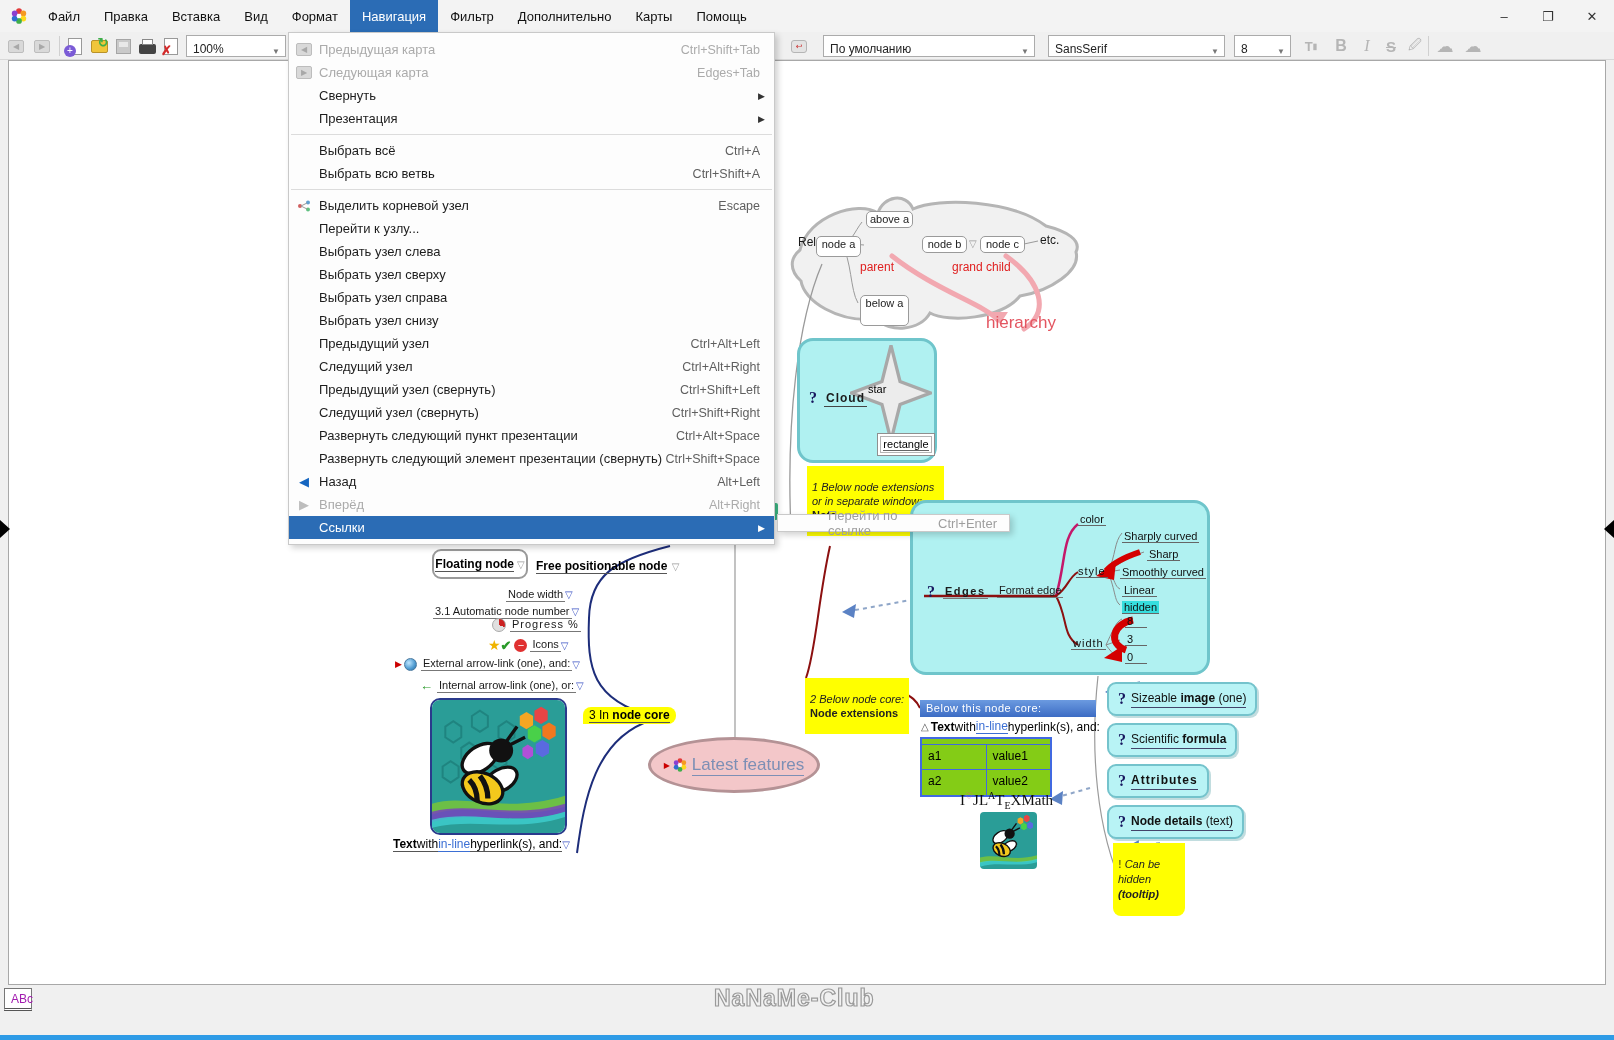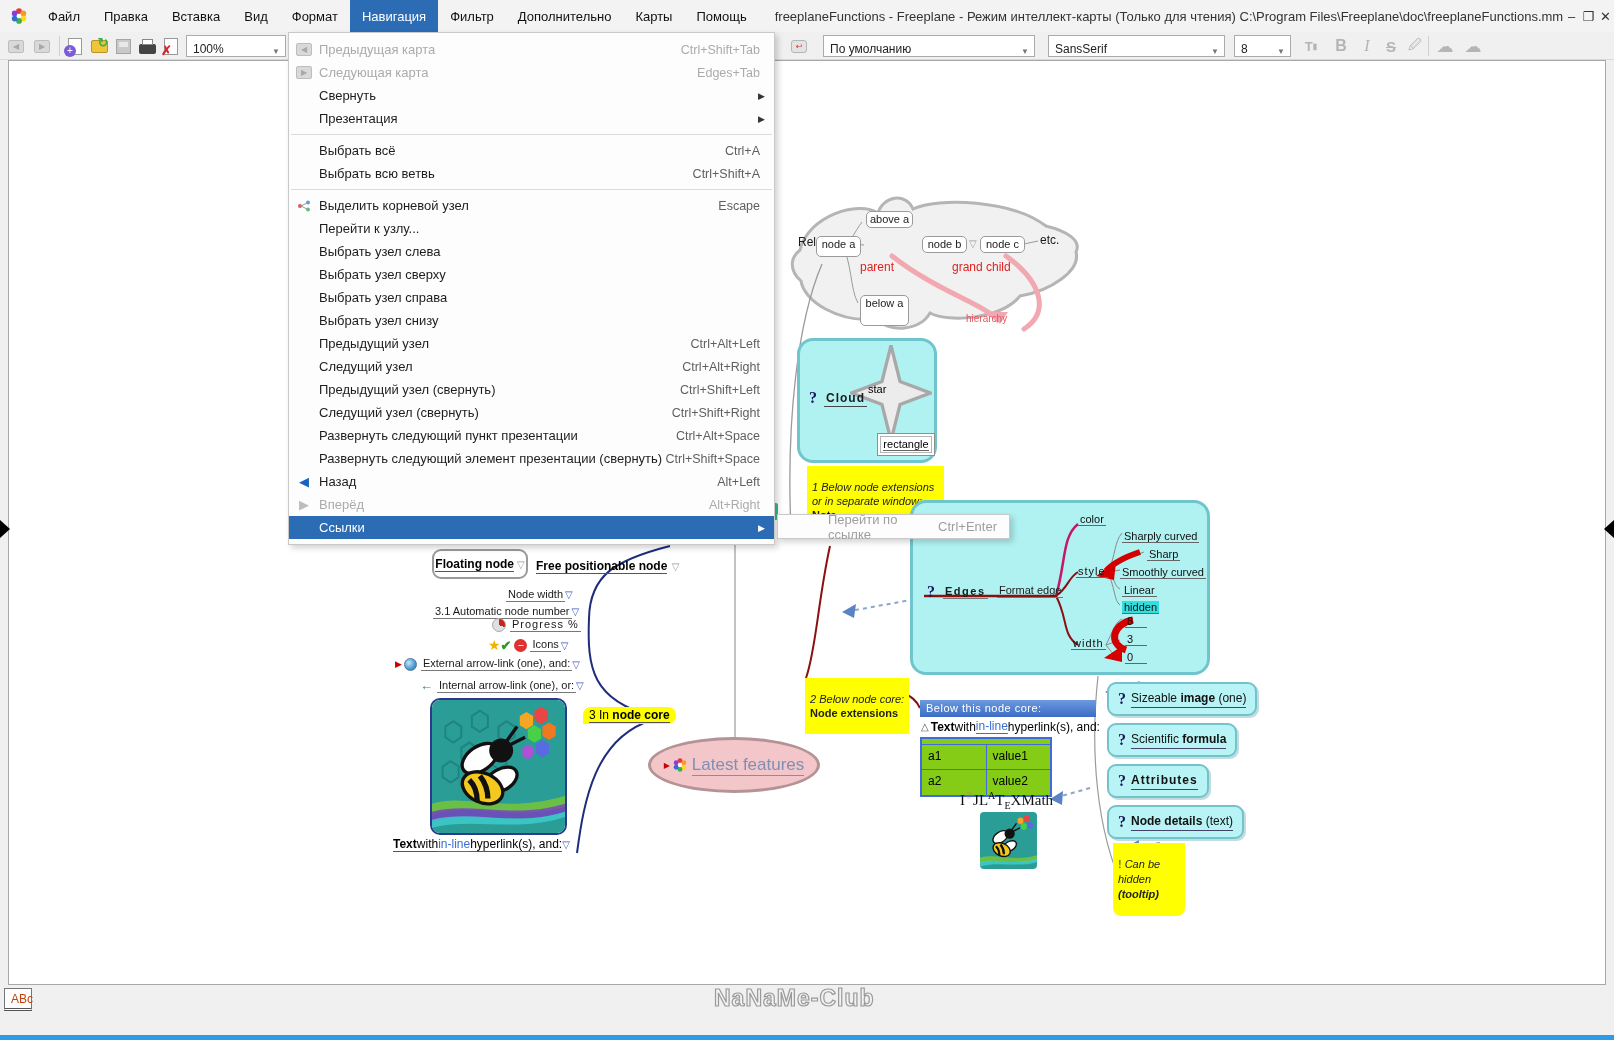--- a/index.html
+++ b/index.html
@@ -17,46 +17,46 @@
   #toolbar { left:0; top:32px; width:1614px; height:28px; background:#f0f0f0; border-bottom:1px solid #d8d8d8; }
   .tico { position:absolute; top:3px; width:22px; height:22px; border-radius:3px; display:flex; align-items:center; justify-content:center; font-size:13px; }
   .combo { position:absolute; top:3px; height:22px; background:#fff; border:1px solid #ababab; display:flex; align-items:flex-end; font-size:12px; color:#222; padding-left:6px; }
   .combo .carrow { margin-left:auto; padding-right:5px; color:#777; font-size:8px; }
   .gray { color:#b5b5b5; }
   .sepv { position:absolute; top:4px; width:1px; height:20px; background:#d0d0d0; }
   
   #canvas { left:8px; top:60px; width:1598px; height:925px; background:#fff; border:1px solid #a8a8a8; }
   
   #statusbar { left:0; top:985px; width:1614px; height:50px; background:#f0f0f0; }
-  #abc-box { position:absolute; left:4px; top:3px; width:28px; height:23px; background:#fff; border:1px solid #777; font-size:12px; text-align:center; line-height:20px; color:#c2410c; border-bottom:3px double #555;padding-left:6px; }
+  #abc-box { position:absolute; left:4px; top:3px; width:28px; height:23px; background:#fff; border:1px solid #777; font-size:12px; text-align:center; line-height:20px; color:#a21caf; border-bottom:3px double #555;padding-left:6px; }
   #watermark { position:absolute; left:714px; top:0px; font-size:23px; font-weight:bold; letter-spacing:1px; color:#f2f2f2; -webkit-text-stroke:1.2px #9a9a9a; }
   #bottomline { left:0; top:1035px; width:1614px; height:5px; background:#2e9be6; }
   
   #navmenu { left:288px; top:32px; width:487px; background:#fdfdfd; border:1px solid #c9c9c9; box-shadow:3px 3px 6px rgba(0,0,0,.18); padding:5px 0; z-index:30; }
   .mi { height:23px; display:flex; align-items:center; font-size:13px; color:#1d1d1d; }
   .mi .mic { width:30px; display:flex; justify-content:center; align-items:center; font-size:12px; }
   .mi .ml { flex:1; white-space:nowrap; }
   .mi .ms { color:#5f5f5f; padding-right:14px; font-size:12.5px; }
   .mi .sub { padding-right:9px; font-size:9px; color:#333; }
   .mi.disabled .ml, .mi.disabled .ms { color:#ababab; }
   .mi.selected { background:#2b6cb5; }
   .mi.selected .ml, .mi.selected .sub { color:#fff; }
   .msep { height:1px; background:#dcdcdc; margin:4px 2px; }
   .map-ico { width:16px; height:13px; background:#d9d9d9; border:1px solid #bdbdbd; border-radius:2px; font-size:8px; color:#a8a8a8; line-height:11px; text-align:center; }
   
-  #linksub { left:777px; top:514px; width:233px; height:25px; background:#fdfdfd; border:1px solid #c9c9c9; box-shadow:3px 3px 6px rgba(0,0,0,.18); display:flex; align-items:center; z-index:31; font-size:13px; }
+  #linksub { left:777px; top:514px; width:233px; height:18px; background:#fdfdfd; border:1px solid #c9c9c9; box-shadow:3px 3px 6px rgba(0,0,0,.18); display:flex; align-items:center; z-index:31; font-size:13px; }
   #linksub .ml { color:#9e9e9e; padding-left:50px; flex:1; }
   #linksub .ms { color:#9e9e9e; padding-right:12px; }
   
   #map { left:0; top:0; width:1614px; height:1040px; z-index:2; }
   .nlabel { position:absolute; font-size:11px; color:#1a1a1a; white-space:nowrap; border-bottom:1px solid #777; padding:0 2px 1px 2px; }
   .nb { font-weight:bold; }
   .chipnode { position:absolute; background:#fff; border:1px solid #9a9a9a; border-radius:5px; font-size:11px; color:#222; text-align:center; line-height:15px; }
   .redlab { position:absolute; font-size:12px; color:#e02020; white-space:nowrap; }
-  .pinklab { position:absolute; font-size:10px; color:#e87a86; white-space:nowrap; }
+  .pinklab { position:absolute; font-size:17px; color:#e87a86; white-space:nowrap;margin-left:20px; }
   .cyanbox { position:absolute; background:#b0f1f1; border:3px solid #6fc5cb; border-radius:16px; }
   .ybox { position:absolute; background:#ffff00; font-size:11px; font-style:italic; color:#222; padding:14px 5px; line-height:14px; }
   .tri { color:#3d54c4; font-size:10px; border:none; }
   .gtri { color:#9a9a9a; font-size:10px; }
   .qmark { font-family:"Liberation Serif", serif; font-weight:bold; color:#17175f; font-size:16px; margin-right:5px; }
   .chip { position:absolute; background:#b8f3f5; border:2px solid #74c3cc; border-radius:9px; display:flex; align-items:center; padding:0 9px; font-size:12px; color:#111; box-shadow:2px 2px 0 rgba(120,180,185,.45); }
   .chip .ct { border-bottom:1px solid #44446a; padding-bottom:2px; white-space:nowrap; }
   .link { color:#3b6fd4; border-bottom:1px solid #3b6fd4; }
   .edge-opt { position:absolute; font-size:11px; color:#101010; border-bottom:1px solid #666; padding:0 2px; white-space:nowrap; }
   .blacktri { position:absolute; width:0; height:0; }
@@ -79,21 +79,20 @@
   <span class="menubar-item">Файл</span>
   <span class="menubar-item">Правка</span>
   <span class="menubar-item">Вставка</span>
   <span class="menubar-item">Вид</span>
   <span class="menubar-item">Формат</span>
   <span class="menubar-item active">Навигация</span>
   <span class="menubar-item">Фильтр</span>
   <span class="menubar-item">Дополнительно</span>
   <span class="menubar-item">Карты</span>
   <span class="menubar-item">Помощь</span>
-  <span id="title-text">freeplaneFunctions - Freeplane - Режим интеллект-карты (Только для чтения) C:\Program Files\Freeplane\doc\freeplaneFunctions.mm</span>
   <span style="flex:1"></span>
   <span class="wbtn">–</span>
   <span class="wbtn">❐</span>
   <span class="wbtn">✕</span>
 </div>
 
 <div id="toolbar" class="abs">
   <span class="tico" style="left:5px">
       <span class="map-ico">◀</span>
     </span>

